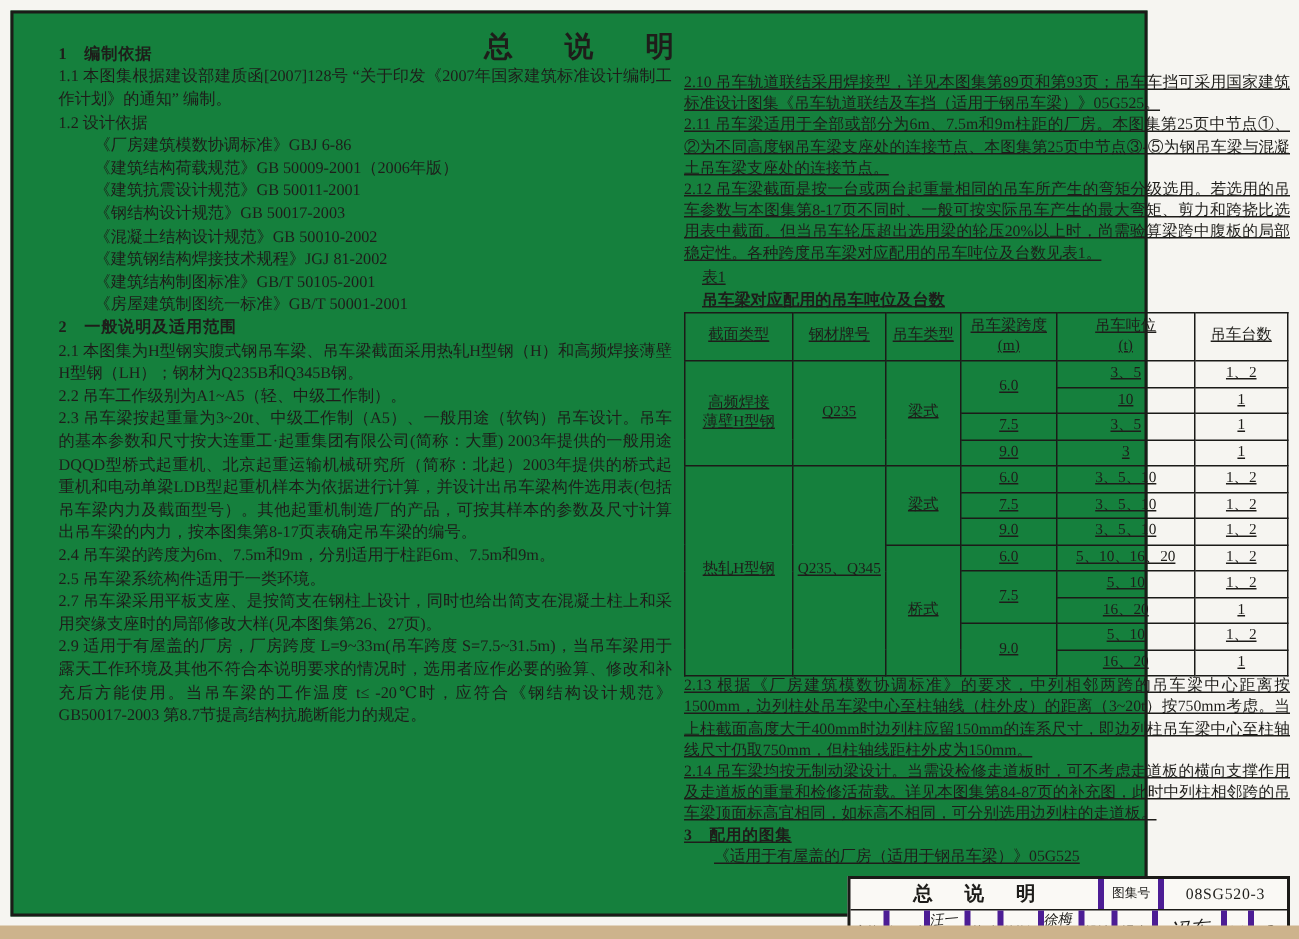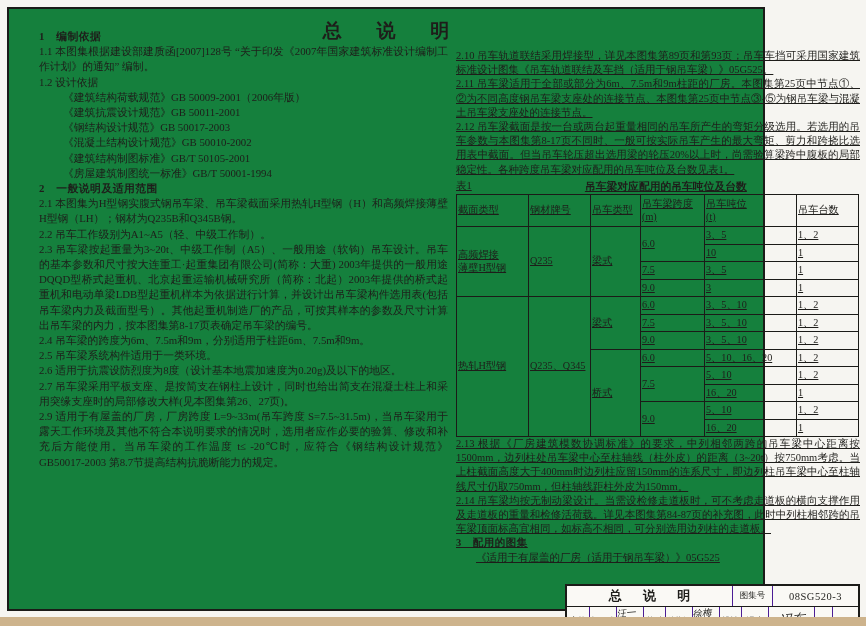--- a/index.html
+++ b/index.html
@@ -19,43 +19,43 @@
     position:absolute;top:9px;left:0;width:100%;text-align:center;
     font-size:19px;font-weight:bold;letter-spacing:15px;text-indent:15px;
   }
   .col{position:absolute;top:20px;font-size:10.8px;line-height:15.2px;text-align:justify;}
   .col p{margin:0;}
   .left-col{left:30px;width:409px;}
   .right-col{left:447px;width:404px;top:40px;line-height:14.2px;font-size:10.5px;text-decoration:underline;}
   .h{font-weight:bold;letter-spacing:.5px;}
   .ind{padding-left:24px;}
   .ind2{padding-left:20px;}
-  .tcap{display:flex;align-items:flex-start;margin:2px 0 1px 0;}
+  .tcap{display:flex;align-items:flex-start;margin:2px 0 1px 12px;flex-direction:column;}
   .tcap .tlab{flex:0 0 auto;font-size:10.5px;}
   .tcap .tttl{flex:1;text-align:center;font-weight:bold;font-size:10.8px;}
   table.spec{
     border-collapse:collapse;table-layout:fixed;width:402px;
-    font-size:10.2px;line-height:12.5px;
+    font-size:10.2px;line-height:12.5px;text-align:center;
   }
   table.spec th,table.spec td{
     border:1px solid #1b1b18;padding:2px 1px;vertical-align:middle;
   }
   table.spec th{font-weight:normal;padding:3px 1px;}
   .pre{white-space:pre-line;}
   .tblock{
     position:absolute;left:556px;top:575px;width:295px;height:36px;
     border:2px solid #1b1b18;box-sizing:border-box;background:#faf9f5;
     display:flex;flex-direction:column;
   }
   .tb-row{display:flex;box-sizing:border-box;}
   .tb-top{flex:0 0 20px;}
   .tb-bot{flex:0 0 12px;border-top:1px solid #1b1b18;flex-grow:1;}
   .tb-cell{
     display:flex;align-items:center;justify-content:center;
-    box-sizing:border-box;border-left:1px solid #4c1d95;overflow:hidden;
+    box-sizing:border-box;border-left:4px solid #4c1d95;overflow:hidden;
   }
   .tb-cell:first-child{border-left:none;}
   .tb-title{flex:1;font-size:13px;font-weight:bold;letter-spacing:9px;text-indent:9px;}
   .tb-atlas-label{flex:0 0 40px;font-size:8.5px;}
   .tb-atlas-no{flex:0 0 86px;font-size:10.5px;letter-spacing:.5px;text-align:center;}
   .c-lab{flex:0 0 22px;font-size:8px;}
   .c-nm{flex:0 0 27px;font-size:8px;letter-spacing:-.5px;}
   .c-sg{flex:0 0 27px;font-size:9.5px;font-style:italic;font-family:"DejaVu Serif",serif;}
   .c-sg span{display:inline-block;transform:rotate(-5deg);}
   .c-sg-big{flex:0 0 46px;font-size:13px;}
@@ -66,33 +66,34 @@
 <body>
 
 <div class="frame">
 
   <div class="page-title">总 说 明</div>
 
   <div class="col left-col">
     <p class="h">1　编制依据</p>
     <p>1.1 本图集根据建设部建质函[2007]128号 “关于印发《2007年国家建筑标准设计编制工作计划》的通知” 编制。</p>
     <p>1.2 设计依据</p>
+    <p class="ind">《厂房建筑模数协调标准》GBJ 6-86</p>
     <p class="ind">《建筑结构荷载规范》GB 50009-2001（2006年版）</p>
     <p class="ind">《建筑抗震设计规范》GB 50011-2001</p>
     <p class="ind">《钢结构设计规范》GB 50017-2003</p>
     <p class="ind">《混凝土结构设计规范》GB 50010-2002</p>
+    <p class="ind">《建筑钢结构焊接技术规程》JGJ 81-2002</p>
     <p class="ind">《建筑结构制图标准》GB/T 50105-2001</p>
-    <p class="ind">《房屋建筑制图统一标准》GB/T 50001-1994</p>
+    <p class="ind">《房屋建筑制图统一标准》GB/T 50001-2001</p>
     <p class="h">2　一般说明及适用范围</p>
     <p>2.1 本图集为H型钢实腹式钢吊车梁、吊车梁截面采用热轧H型钢（H）和高频焊接薄壁H型钢（LH）；钢材为Q235B和Q345B钢。</p>
     <p>2.2 吊车工作级别为A1~A5（轻、中级工作制）。</p>
     <p>2.3 吊车梁按起重量为3~20t、中级工作制（A5）、一般用途（软钩）吊车设计。吊车的基本参数和尺寸按大连重工·起重集团有限公司(简称：大重) 2003年提供的一般用途DQQD型桥式起重机、北京起重运输机械研究所（简称：北起）2003年提供的桥式起重机和电动单梁LDB型起重机样本为依据进行计算，并设计出吊车梁构件选用表(包括吊车梁内力及截面型号）。其他起重机制造厂的产品，可按其样本的参数及尺寸计算出吊车梁的内力，按本图集第8-17页表确定吊车梁的编号。</p>
     <p>2.4 吊车梁的跨度为6m、7.5m和9m，分别适用于柱距6m、7.5m和9m。</p>
     <p>2.5 吊车梁系统构件适用于一类环境。</p>
-    <p>2.6 适用于抗震设防烈度为8度（设计基本地震加速度为0.20g)及以下的地区。</p>
     <p>2.7 吊车梁采用平板支座、是按简支在钢柱上设计，同时也给出简支在混凝土柱上和采用突缘支座时的局部修改大样(见本图集第26、27页)。</p>
     <p>2.9 适用于有屋盖的厂房，厂房跨度 L=9~33m(吊车跨度 S=7.5~31.5m)，当吊车梁用于露天工作环境及其他不符合本说明要求的情况时，选用者应作必要的验算、修改和补充后方能使用。当吊车梁的工作温度 t≤ -20℃时，应符合《钢结构设计规范》GB50017-2003 第8.7节提高结构抗脆断能力的规定。</p>
   </div>
 
   <div class="col right-col">
     <p>2.10 吊车轨道联结采用焊接型，详见本图集第89页和第93页；吊车车挡可采用国家建筑标准设计图集《吊车轨道联结及车挡（适用于钢吊车梁）》05G525。</p>
     <p>2.11 吊车梁适用于全部或部分为6m、7.5m和9m柱距的厂房。本图集第25页中节点①、②为不同高度钢吊车梁支座处的连接节点、本图集第25页中节点③-⑤为钢吊车梁与混凝土吊车梁支座处的连接节点。</p>
     <p>2.12 吊车梁截面是按一台或两台起重量相同的吊车所产生的弯矩分级选用。若选用的吊车参数与本图集第8-17页不同时、一般可按实际吊车产生的最大弯矩、剪力和跨挠比选用表中截面。但当吊车轮压超出选用梁的轮压20%以上时，尚需验算梁跨中腹板的局部稳定性。各种跨度吊车梁对应配用的吊车吨位及台数见表1。</p>
 
     <div class="tcap">

